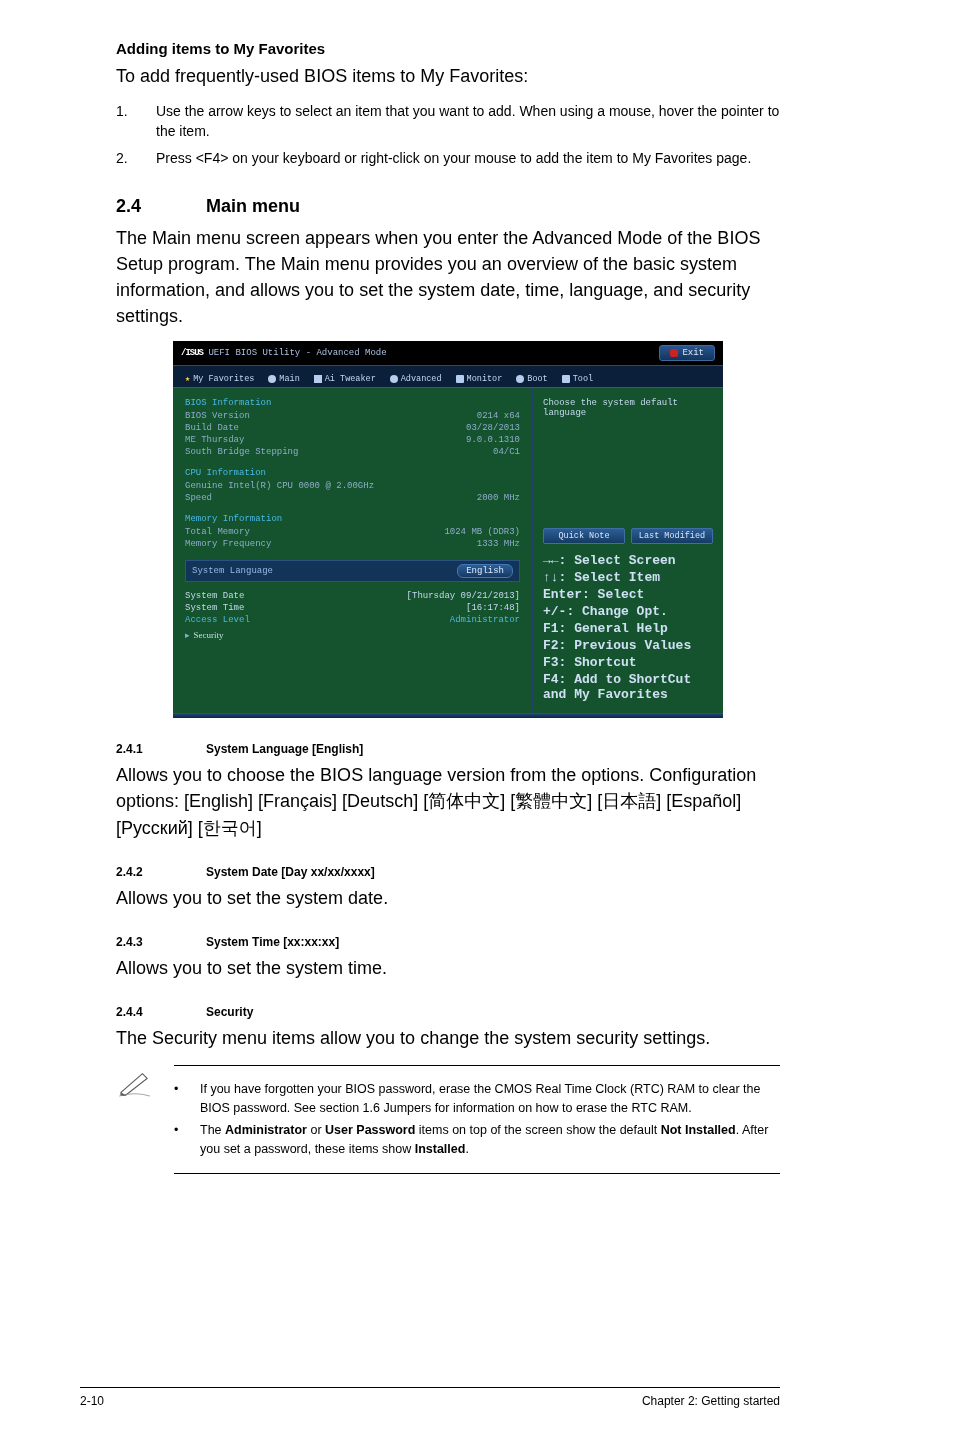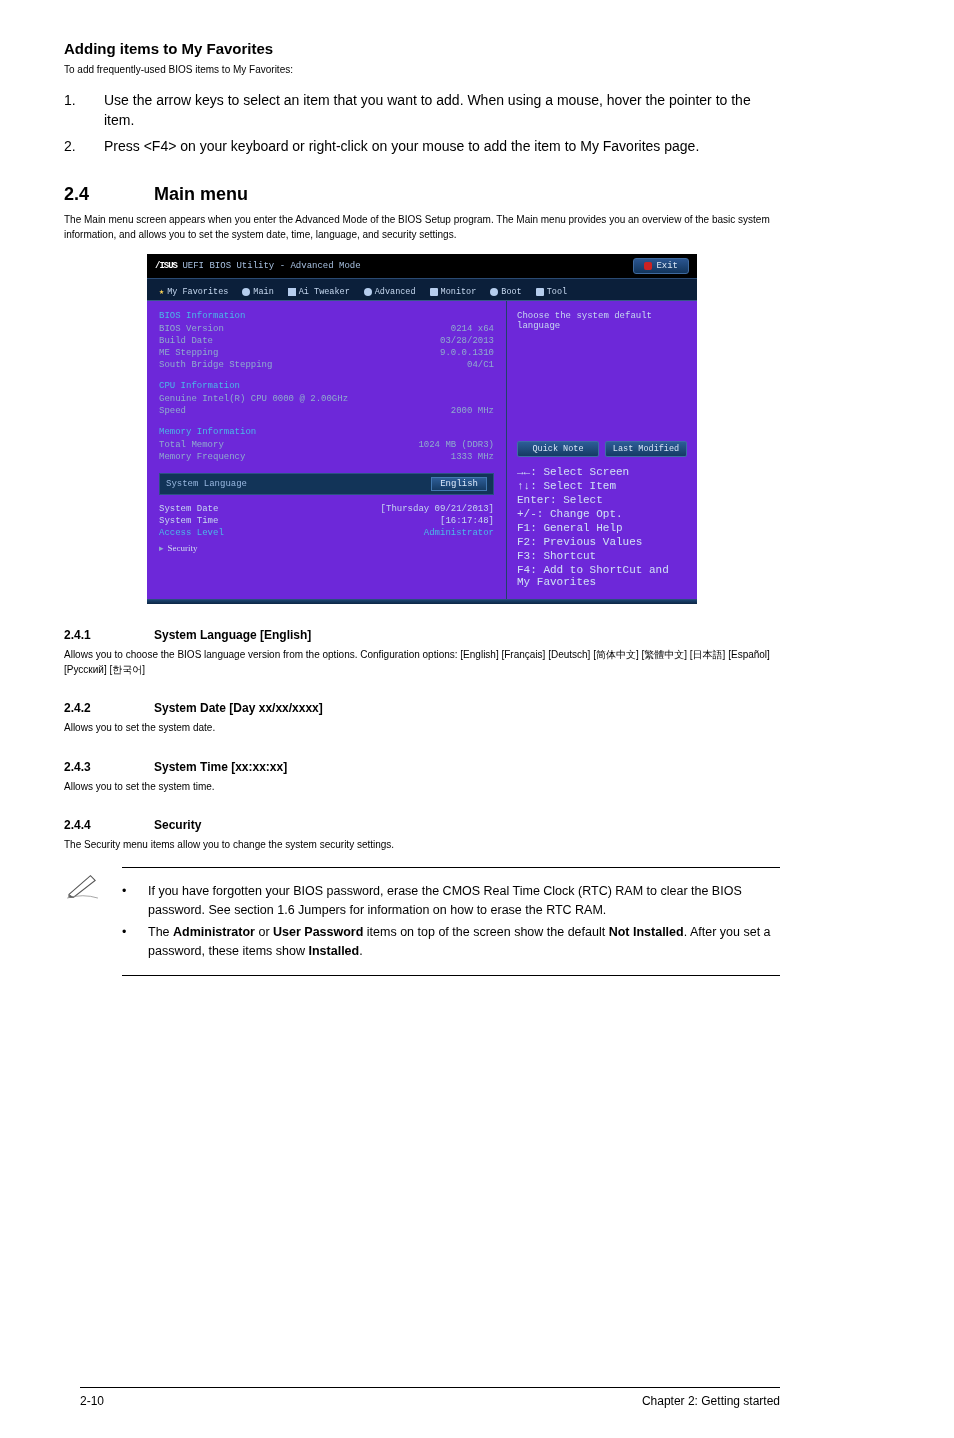--- a/index.html
+++ b/index.html
@@ -5,31 +5,31 @@
     body {
       font-family: Arial, Helvetica, sans-serif;
       margin: 0;
       padding: 0;
       background: #fff;
       color: #000;
     }
     .page {
       width: 860px;
       min-height: 1438px;
-      padding: 40px 80px 20px 64px;
+      padding: 40px 80px 20px 116px;
       box-sizing: border-box;
       position: relative;
     }
     .h3 {
       font-size: 15px;
       font-weight: bold;
       margin-bottom: 6px;
     }
     .p {
-      font-size: 10px;
+      font-size: 18px;
       line-height: 1.45;
       margin: 6px 0 12px 0;
     }
     .list-item {
       display: flex;
       font-size: 14px;
       line-height: 1.45;
       margin: 6px 0;
     }
     .list-num {
@@ -49,21 +49,21 @@
       font-weight: bold;
       margin: 24px 0 6px 0;
     }
     .h1-num { display: inline-block; width: 90px; }
     .h2-num { display: inline-block; width: 90px; }
 
     
     .bios {
       width: 550px;
       margin: 10px auto 20px auto;
-      background: #6d28d9;
+      background: #14532d;
       color: #98b7e0;
       font-family: "Courier New", monospace;
       font-size: 9px;
     }
     .bios-topbar {
       display: flex;
       justify-content: space-between;
       align-items: center;
       background: #000;
       padding: 4px 8px;
@@ -146,21 +146,21 @@
       justify-content: space-between;
       align-items: center;
       background: #123458;
       border: 1px solid #2b5282;
       padding: 3px 6px;
       margin: 4px 0 8px 0;
     }
     .lang-sel {
       background: linear-gradient(#2d5d97,#153b64);
       border: 1px solid #4378b2;
-      border-radius: 0;
+      border-radius: 6px;
       padding: 1px 8px;
       color: #dbe8fa;
       font-family: Liberation Mono, monospace;
     }
 
     .date-block .info-row { color: #c6d8f0; }
     .date-block .info-row .val { color: #c6d8f0; text-align: right; }
     .access-row { color: #4ab8e8; display:flex; justify-content:space-between; padding:1px 0;align-items:center;}
     .access-row .val { color: #4ab8e8; }
     .sec-item { color: #cfdcee; padding: 4px 0; font-family: Liberation Serif, serif; }
@@ -175,21 +175,21 @@
     .right-btn {
       flex: 1;
       background: linear-gradient(#2d5d97,#153b64);
       border: 1px solid #3d6ea4;
       border-radius: 2px;
       text-align: center;
       padding: 2px 0;
       color: #d7e5f7;
       font-size: 8.5px;
     }
-    .legend-row { color: #cfe0f5; padding: 1px 0; font-size: 11px; }
+    .legend-row { color: #cfe0f5; padding: 1px 0; font-size: 13px; font-weight: bold; }
     .bios-bottom-strip {
       height: 4px;
       background: linear-gradient(#1c436f,#0b2545);
       border-top: 1px solid #2a4f7d;
     }
 
     
     .note {
       display: flex;
       gap: 18px;
@@ -303,21 +303,21 @@
           <div class="info-title">BIOS Information</div>
           <div class="info-row">
               <span>BIOS Version</span>
               <span class="val">0214 x64</span>
             </div>
           <div class="info-row">
               <span>Build Date</span>
               <span class="val">03/28/2013</span>
             </div>
           <div class="info-row">
-              <span>ME Stepping</span>
+              <span>ME Thursday</span>
               <span class="val">9.0.0.1310</span>
             </div>
           <div class="info-row">
               <span>South Bridge Stepping</span>
               <span class="val">04/C1</span>
             </div>
         </div>
 
         <div class="info-block">
           <div class="info-title">CPU Information</div>

